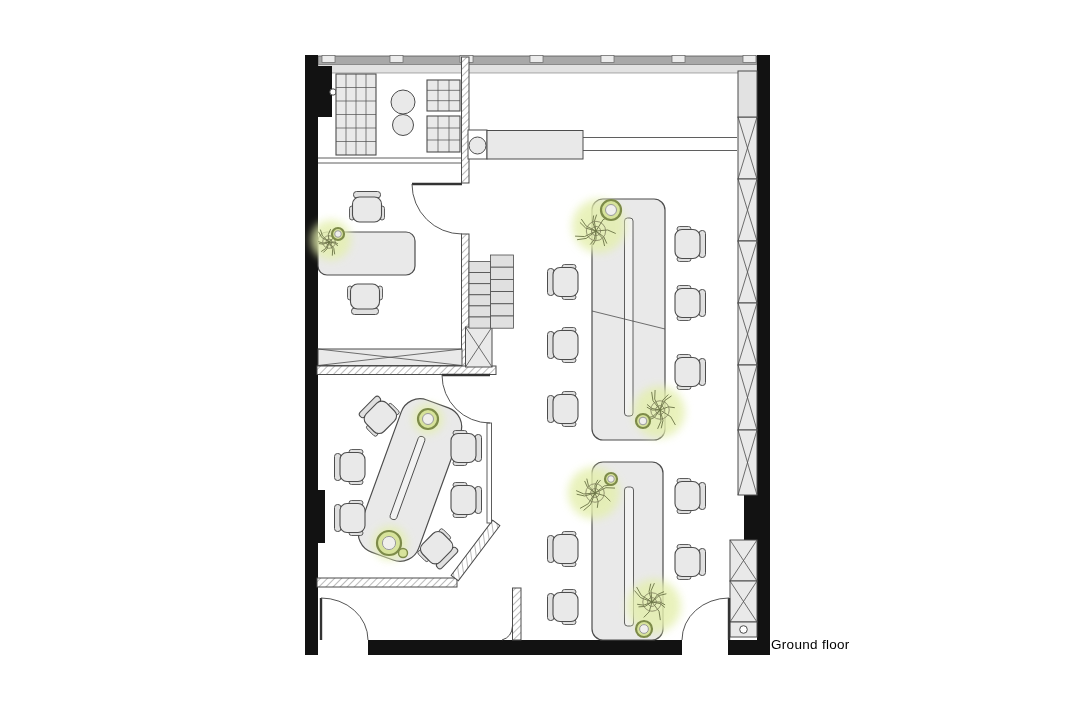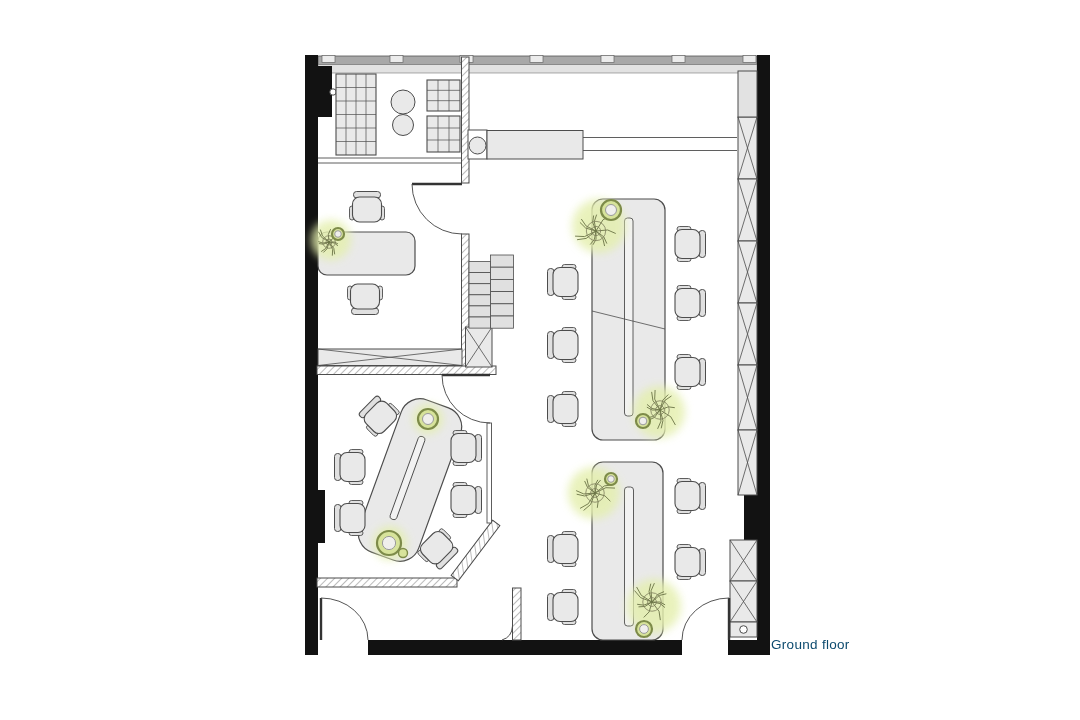--- a/index.html
+++ b/index.html
@@ -1,19 +1,19 @@
 <!DOCTYPE html>
 <html><head>
 <meta charset="utf-8">
 <style>
   html,body{margin:0;padding:0;background:#fff;}
   .stage{position:relative;width:1080px;height:720px;background:#ffffff;overflow:hidden;
          font-family:"Liberation Sans",sans-serif;}
   .stage svg{position:absolute;left:0;top:0;}
-  .floor-label{position:absolute;left:771px;top:637px;font-size:13.5px;color:#0c4a6e;letter-spacing:.3px;}
+  .floor-label{position:absolute;left:771px;top:637px;font-size:13.5px;color:#000000;letter-spacing:.3px;}
 </style>
 </head>
 <body>
 
 <div class="stage">
   <svg id="plan" width="1080" height="720" viewBox="0 0 1080 720">
       <defs>
         <pattern id="hatch" width="5" height="5" patternUnits="userSpaceOnUse" patternTransform="rotate(45)">
           <line x1="0" y1="0" x2="0" y2="5" stroke="#8c8c8c" stroke-width="1.2"></line>
         </pattern>

